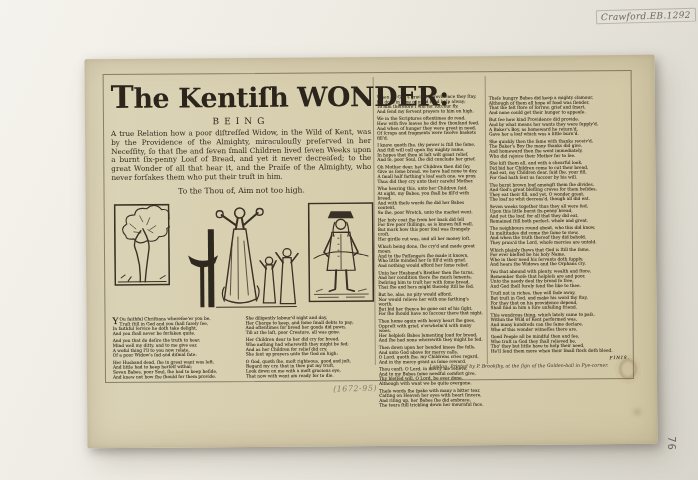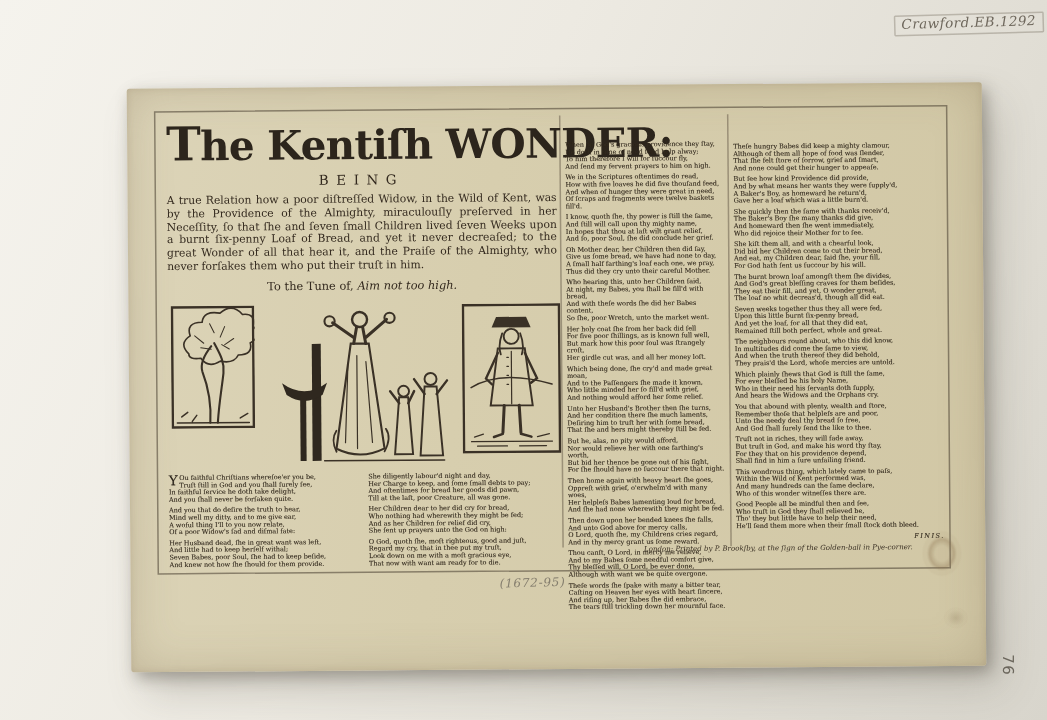--- a/index.html
+++ b/index.html
@@ -26,21 +26,21 @@
 
   .left-block{position:absolute;left:7px;top:4px;width:260px;}
   .title{
     font-size:27px;line-height:30px;letter-spacing:-0.5px;white-space:nowrap;
     color:#2c251c;margin-top:3px;font-weight:600;
   }
   .title::first-letter{font-size:115%;}
   .being{font-size:9px;letter-spacing:5px;text-align:center;margin-top:3px;color:#33291e;}
   .subtitle{font-size:7.2px;line-height:8.8px;text-align:justify;margin-top:3px;color:#33291e;}
   .tuneline{font-size:7.6px;text-align:center;margin-top:4px;color:#33291e;}
-  .tune-title{font-style:italic;}
+  .tune-title{}
 
   .woodcut-row{margin-top:8px;height:106px;position:relative;}
   .cut{position:absolute;top:0;}
   .cut-tree{left:2px;}
   .cut-widow{left:60px;top:0px;}
   .cut-man{left:196px;top:0px;}
   svg .wstroke{stroke:#3a3126;fill:none;stroke-linecap:round;}
 
   .verse-cols{margin-top:7px;display:flex;}
   .vcol{overflow:visible;}
@@ -94,21 +94,21 @@
 <div class="sheet">
   <div class="printed">
     <div class="vrule rule-1"></div>
     <div class="vrule rule-2"></div>
 
     <div class="left-block">
       <div class="title">The Kentiſh WONDER:</div>
       <div class="being">BEING</div>
       <div class="subtitle">A true Relation how a poor diſtreſſed Widow, in the Wild of Kent, was by the Providence of the Almighty, miraculouſly preſerved in her Neceſſity, ſo that ſhe and ſeven ſmall Children lived ſeven Weeks upon a burnt ſix-penny Loaf of Bread, and yet it never decreaſed; to the great Wonder of all that hear it, and the Praiſe of the Almighty, who never forſakes them who put their truſt in him.</div>
       <div class="tuneline">
-        <span>To the Tune of,</span>
+        <span>To the Thou of,</span>
         <span class="tune-title">Aim not too high.</span>
       </div>
 
       <div class="woodcut-row">
         <svg class="cut cut-tree" width="56" height="82" viewBox="0 0 56 82">
           <rect x="1" y="1" width="54" height="80" class="wstroke" stroke-width="1.6"></rect>
           <path class="wstroke" stroke-width="1.4" d="M26 78 C27 62 24 52 21 44 C19 38 23 32 27 27 M31 78 C32 64 34 54 35 45 C36 37 32 31 29 25"></path>
           <path class="wstroke" stroke-width="1.1" fill="rgba(75,63,45,.25)" d="M12 32 q-7 -7 1 -12 q-3 -9 8 -9 q1 -8 12 -6 q8 -7 15 1 q9 -1 7 8 q7 6 -2 11 q2 8 -8 8 q-3 6 -12 4 q-8 5 -13 -2 q-8 1 -8 -3"></path>
           <path class="wstroke" stroke-width=".7" d="M16 20 l6 5 M26 12 l3 6 M36 14 l-3 7 M42 22 l-6 4 M20 28 l7 1 M34 26 l5 3"></path>
           <path class="wstroke" stroke-width="1" d="M4 78 h48 M7 74 l4 -3 M46 75 l5 -3 M14 77 l3 -4"></path>

